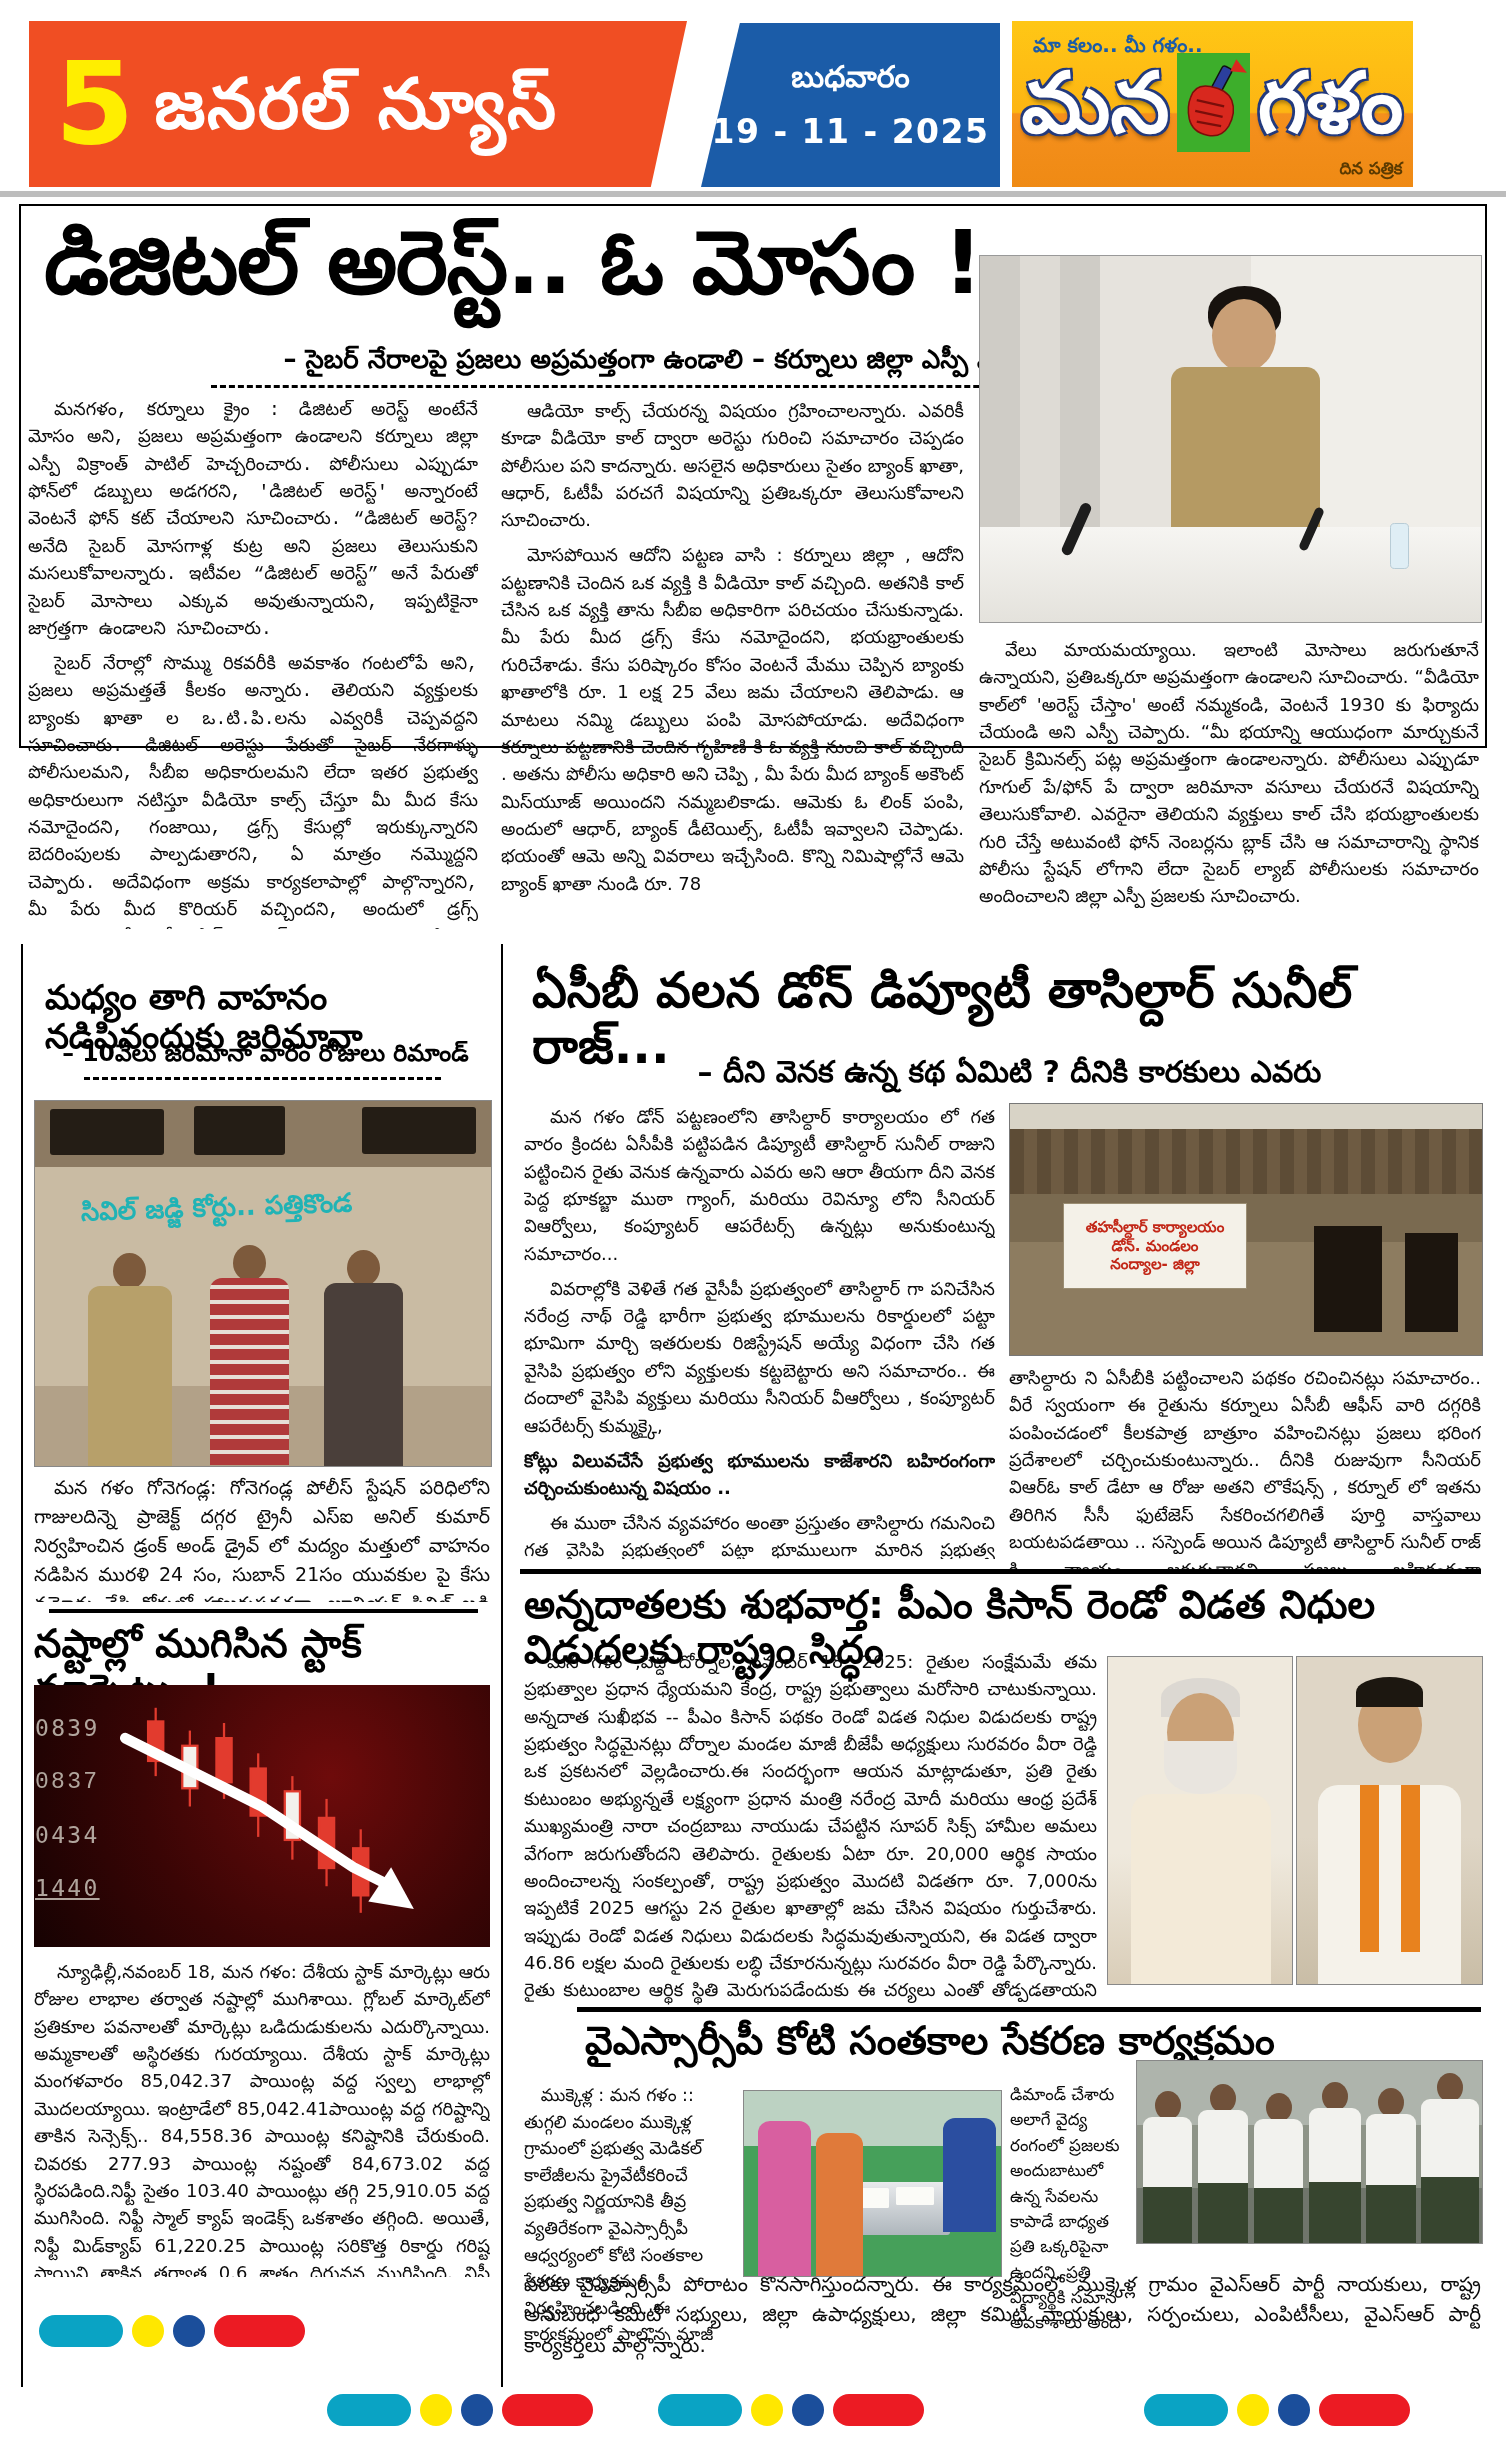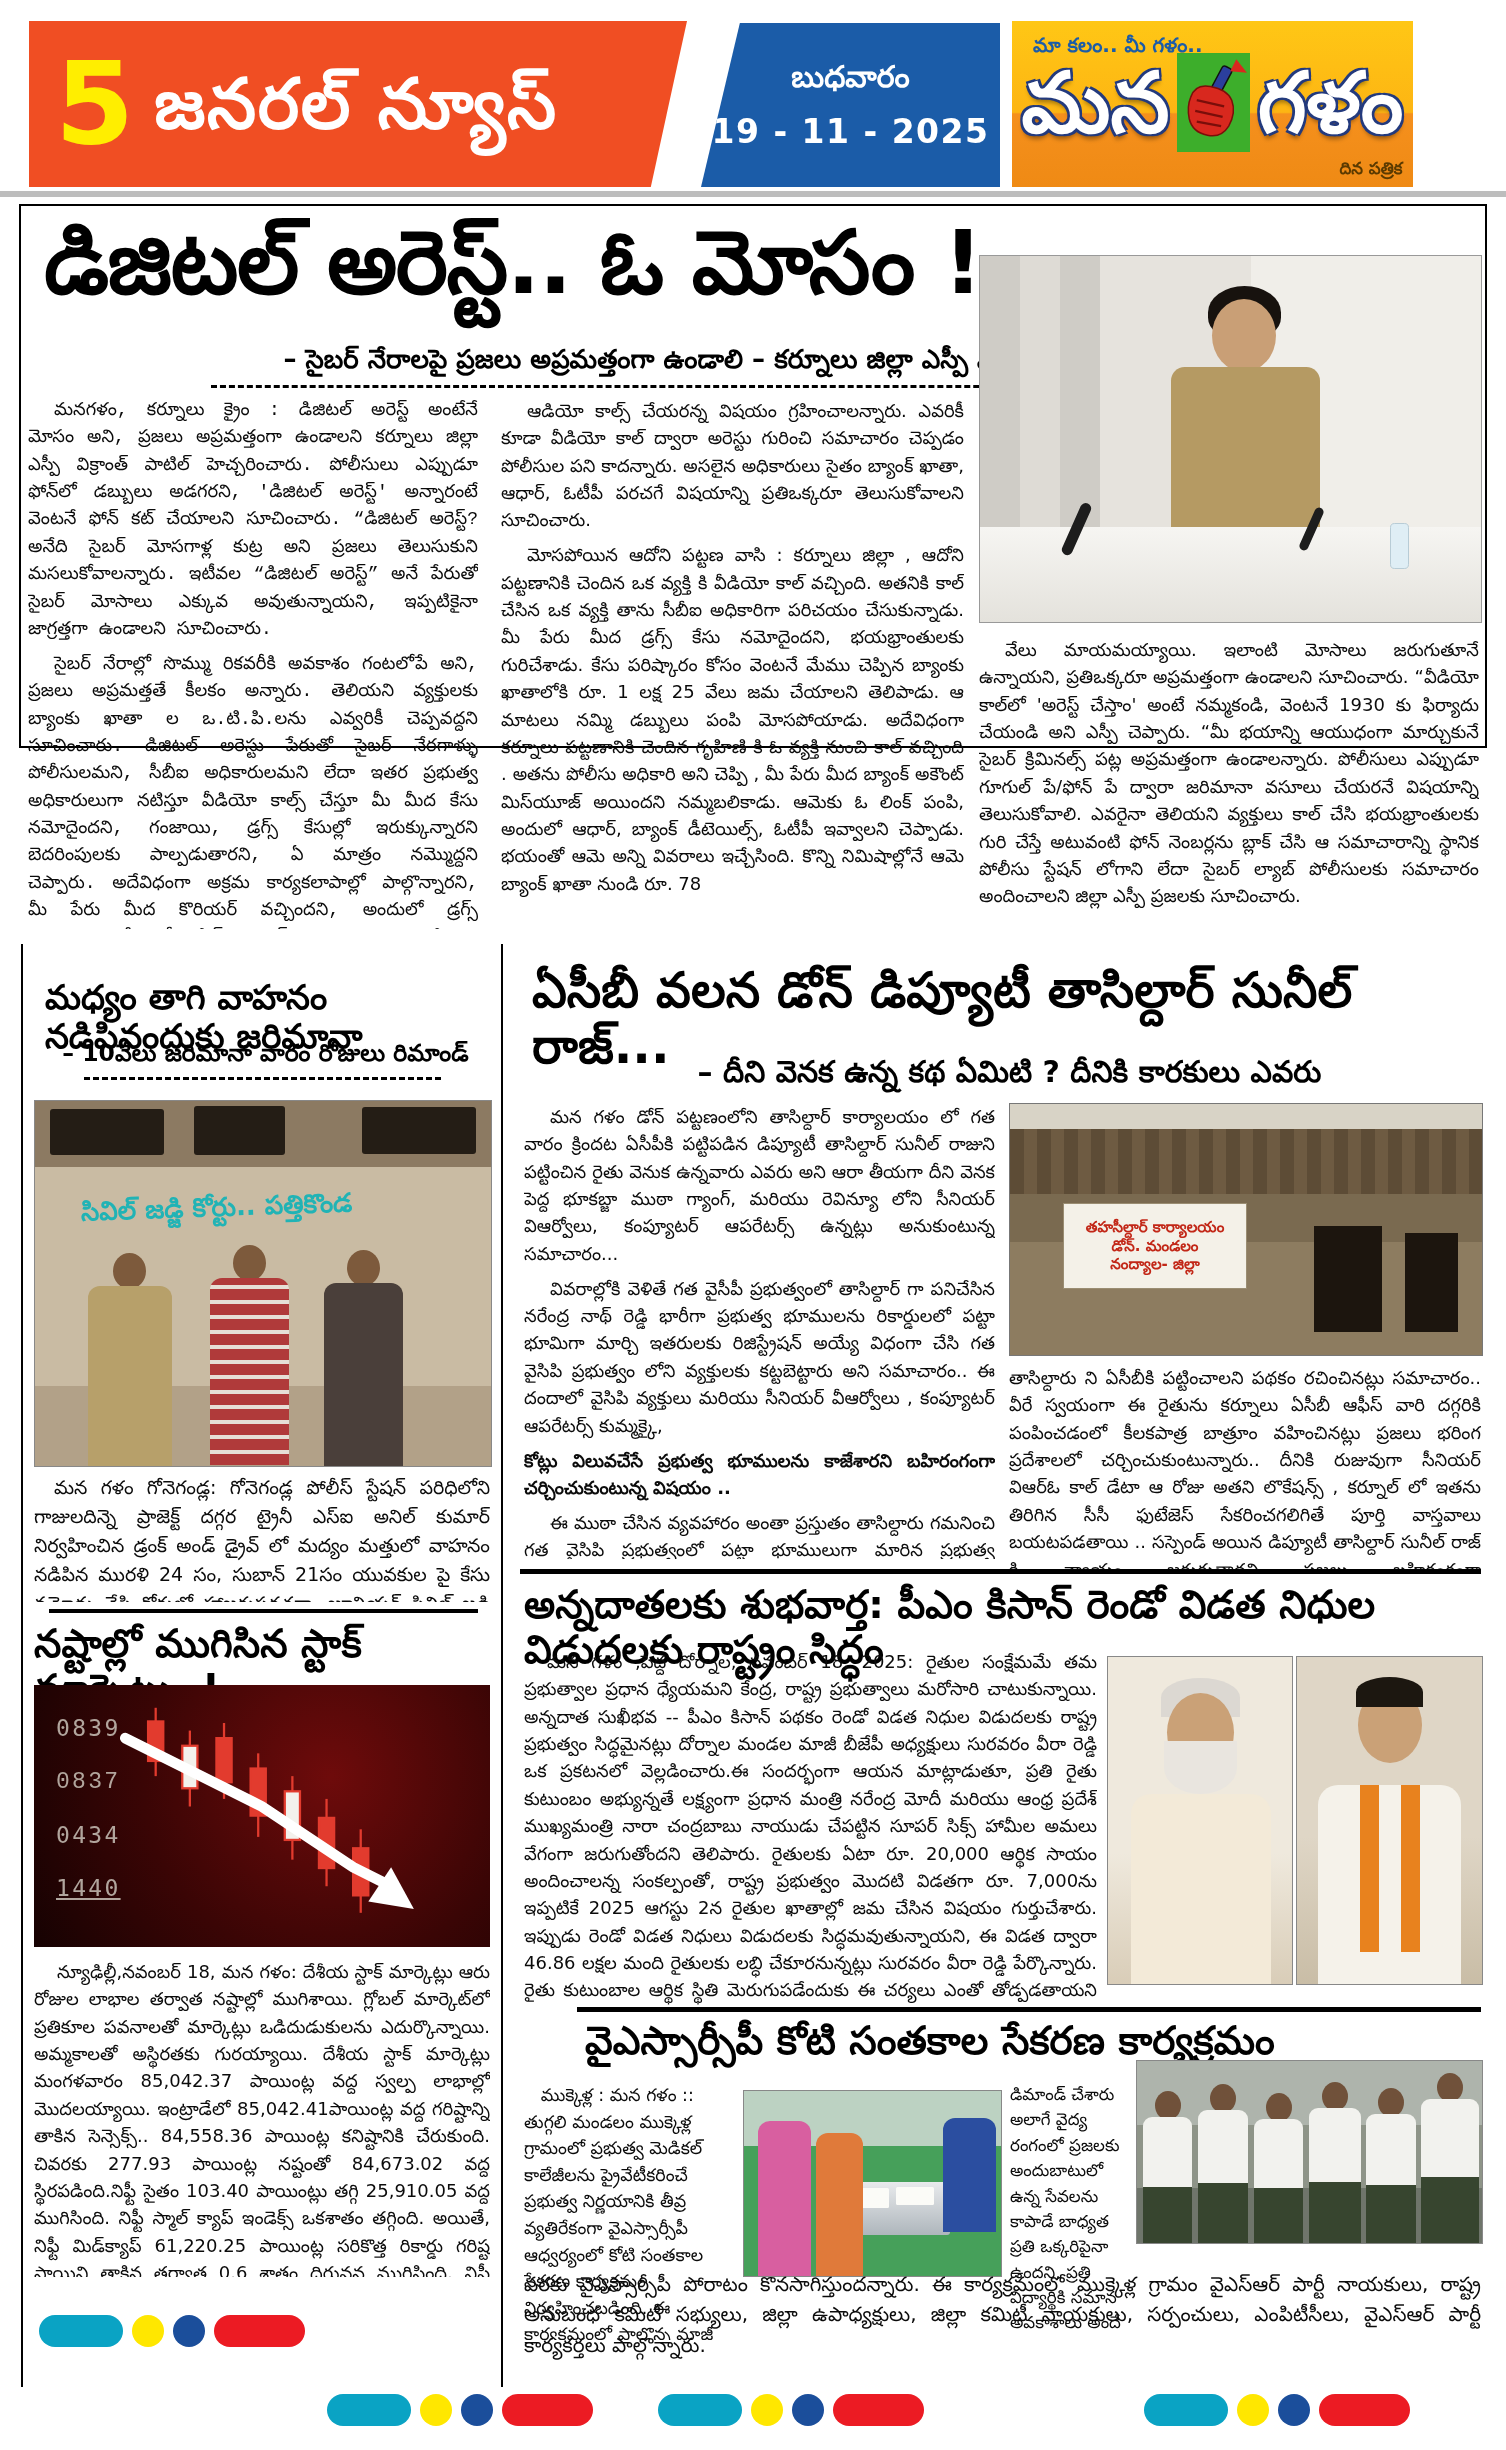--- a/index.html
+++ b/index.html
@@ -49,21 +49,21 @@
   .dd-text{position:absolute;color:#0fb3b8;font-size:26px;font-weight:800;transform:rotate(-2deg);opacity:.9;}
   .dd-person{position:absolute;}
   .dd-person .b{position:absolute;left:0;right:0;top:33px;bottom:0;border-radius:12px 12px 0 0;}
   .dd-person .h{position:absolute;left:50%;top:0;width:33px;height:36px;margin-left:-16.7px;border-radius:50%;background:#7d5a3c;}
   .acb-sky{position:absolute;inset:0;background:linear-gradient(180deg,#d8d3c6 0 12%,#7a6a50 12% 55%,#8d7c60 55% 100%);}
   .acb-roof{position:absolute;left:0;top:10%;width:100%;height:26%;background:repeating-linear-gradient(90deg,#5d4c36 0 13.7px,#6e5b42 13.7px 27px);}
   .acb-sign{position:absolute;background:#f4f1e8;border:1.5px solid #9a8d72;color:#c22717;font-weight:800;
             display:flex;flex-direction:column;align-items:center;justify-content:center;line-height:1.25;}
   .acb-door{position:absolute;background:#1c150e;}
   .stock{background:radial-gradient(circle at 65% 35%,#6e0b0b 0%,#3a0505 55%,#160202 100%);}
-  .stock-num{position:absolute;left:22px;color:#c9c2b8;font-family:"DejaVu Sans Mono","Liberation Mono",monospace;
+  .stock-num{position:absolute;left:1px;color:#c9c2b8;font-family:"DejaVu Sans Mono","Liberation Mono",monospace;
              font-size:23px;letter-spacing:2.3px;opacity:.85;}
   .modi-bg{position:absolute;inset:0;background:linear-gradient(180deg,#efe9dd 0 60%,#d9cdb8 100%);}
   .por-head{position:absolute;border-radius:50%;background:#caa177;}
   .por-beard{position:absolute;border-radius:0 0 50% 50%;background:#e9e5df;}
   .por-hairw{position:absolute;border-radius:50% 50% 0 0;background:#dcd8d2;}
   .por-body{position:absolute;border-radius:20px 20px 0 0;}
   .ys-floor{position:absolute;inset:0;background:linear-gradient(180deg,#bcd2c2 0 30%,#46a05a 30% 100%);}
   .ys-table{position:absolute;background:linear-gradient(180deg,#e8eaec,#aeb6bc);border-radius:3px;}
   .ys-paper{position:absolute;background:#fbfbf7;border-radius:1.5px;}
   .ys-fig{position:absolute;border-radius:12px 12px 0 0;}

